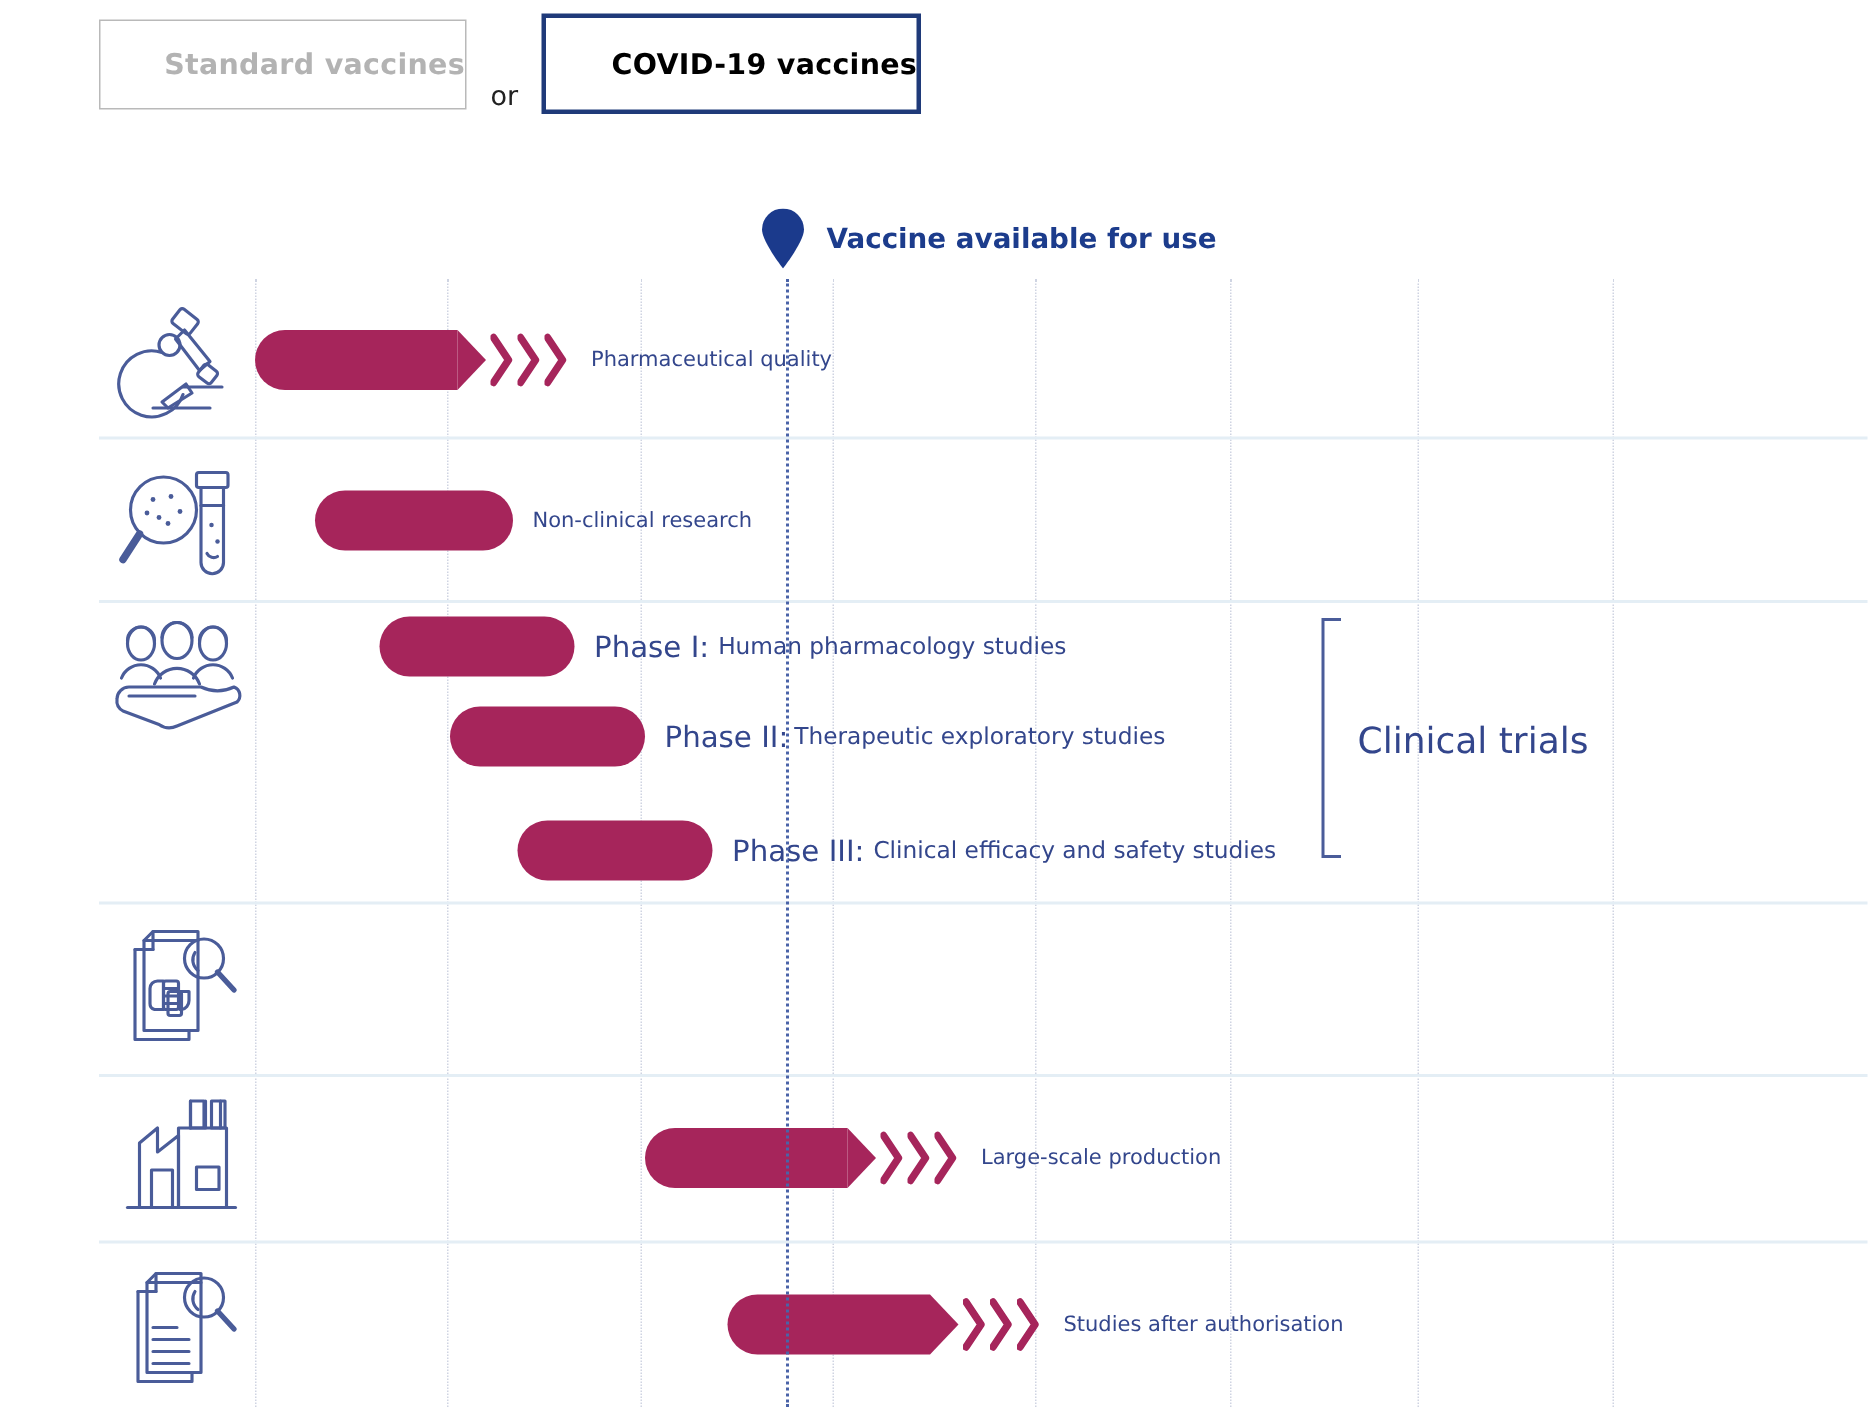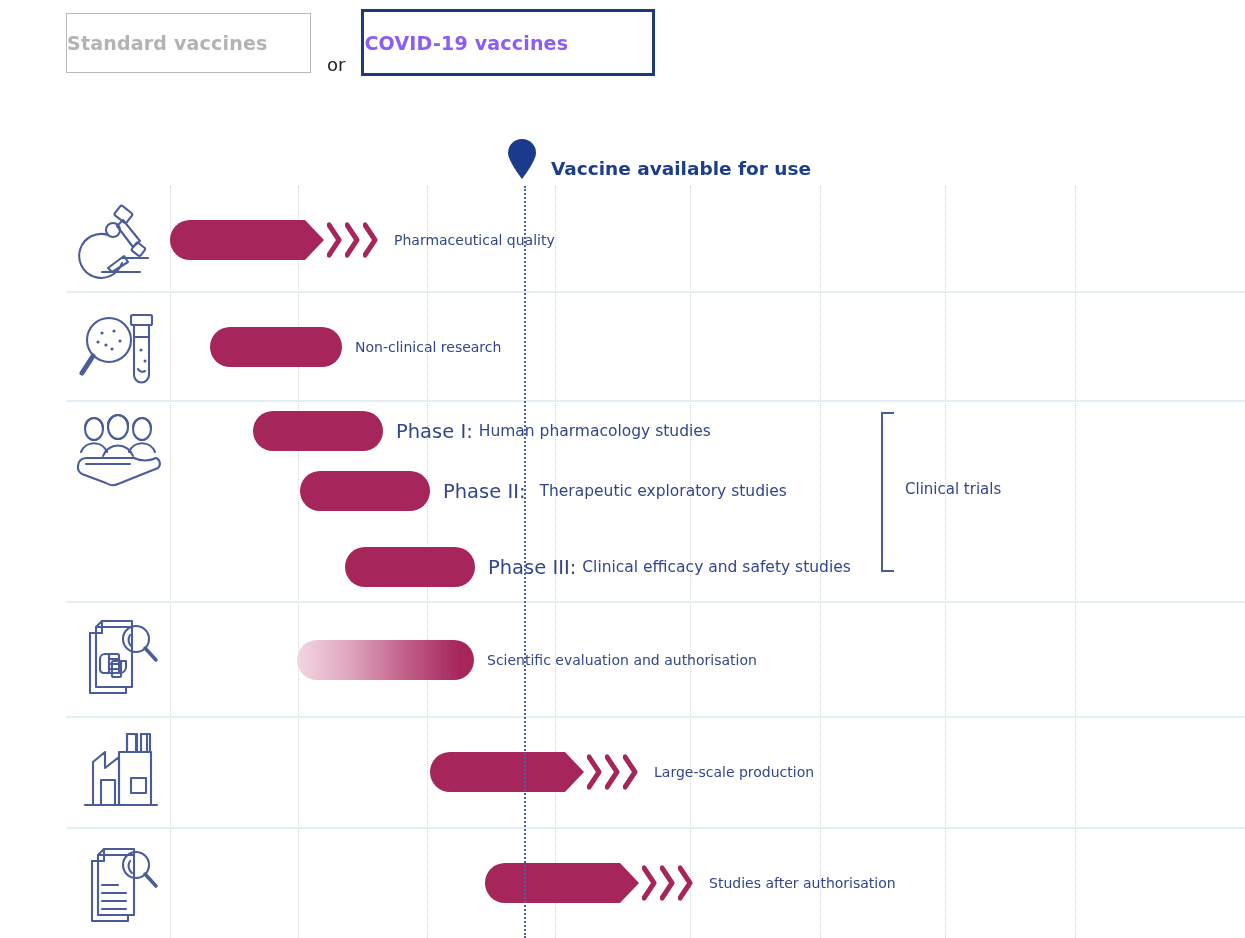--- a/index.html
+++ b/index.html
@@ -6,38 +6,38 @@
   body{
     width:1245px;height:938px;background:#ffffff;
     font-family:"DejaVu Sans","Liberation Sans",sans-serif;
     color:#33468c;overflow:hidden;position:relative;
   }
   .stage{position:relative;width:1245px;height:938px;}
 
   
   .toggle-row{position:absolute;left:66px;top:9px;display:flex;align-items:center;gap:0;}
   .tgl{
-    display:flex;align-items:center;justify-content:flex-start;
+    display:flex;align-items:center;justify-content:flex-end;
     font-weight:bold;letter-spacing:.2px;background:#fff;
     box-sizing:border-box;cursor:pointer;
   }
   .tgl-inactive{
     width:245px;height:60px;border:1px solid #b9b9b9;
     color:#b3b3b3;font-size:19px;
   }
   .tgl-or{
     font-size:18px;color:#222;padding:0 16px;font-weight:normal;margin-top:44px;
   }
   .tgl-active{
-    width:294px;height:67px;border:3px solid #1f3a79;
-    color:#8b5cf6;font-size:19px;
-  }
-
-  
-  .legend{position:absolute;left:506px;top:139px;display:flex;align-items:flex-end;gap:13px;}
+    width:253px;height:67px;border:3px solid #1f3a79;
+    color:#000000;font-size:19px;
+  }
+
+  
+  .legend{position:absolute;left:506px;top:139px;display:flex;align-items:center;gap:13px;}
   .pin{width:32px;height:40px;position:relative;}
   .legend-label{font-size:18.5px;font-weight:bold;color:#1c3c8c;white-space:nowrap;}
 
   
   .chart{position:absolute;left:0;top:186px;width:1245px;height:752px;}
   .vline{position:absolute;top:0;bottom:0;width:0;border-left:1px dotted #cfd4e2;}
   .vline.marker{border-left:2px dotted #4a63a8;z-index:3;}
   .hline{position:absolute;left:66px;right:0;height:2px;background:#e4eef5;}
 
   .row{position:absolute;left:0;right:0;}
@@ -54,21 +54,21 @@
   .bar.point{border-top-right-radius:0;border-bottom-right-radius:0;}
   .bar.grad{background:linear-gradient(90deg,#f2d6e0 0%,#e0a9c1 28%,#c15e88 62%,#a6255b 92%);}
   .chevs{display:flex;align-items:center;margin-left:22px;flex:none;}
   .chev{width:15px;height:40px;margin-right:3px;}
   .lbl{font-size:14px;color:#33468c;margin-left:13px;}
   .lbl-strong{font-size:19.5px;color:#33468c;margin-left:13px;}
   .lbl-sub{font-size:15.5px;color:#33468c;}
 
   
   .bracket{position:absolute;}
-  .bracket-label{position:absolute;font-size:15px;color:#33468c;white-space:nowrap;}
+  .bracket-label{position:absolute;font-size:24px;color:#33468c;white-space:nowrap;}
 </style>
 </head>
 <body>
 
 <div class="stage">
 
   <div class="toggle-row">
     <div class="tgl tgl-inactive">
       <span>Standard vaccines</span>
     </div>
@@ -179,21 +179,21 @@
 
       <div class="baritem" style="left:253px;top:9px">
         <div class="bar" style="width:130px"></div>
         <span class="lbl-strong">Phase I:</span>
         <span class="lbl-sub" style="margin-left:6px">Human pharmacology studies</span>
       </div>
 
       <div class="baritem" style="left:300px;top:69px">
         <div class="bar" style="width:130px"></div>
         <span class="lbl-strong">Phase II:</span>
-        <span class="lbl-sub" style="margin-left:14px">Therapeutic exploratory studies</span>
+        <span class="lbl-sub" style="margin-left:4px">Therapeutic exploratory studies</span>
       </div>
 
       <div class="baritem" style="left:345px;top:145px">
         <div class="bar" style="width:130px"></div>
         <span class="lbl-strong">Phase III:</span>
         <span class="lbl-sub" style="margin-left:6px">Clinical efficacy and safety studies</span>
       </div>
 
       <div class="bracket" style="left:878px;top:10px">
         <svg width="18" height="160" viewBox="0 0 18 160" fill="none" stroke="#4a5c99" stroke-width="2">
@@ -213,24 +213,20 @@
           <circle cx="60" cy="24" r="13"></circle>
           <path d="M69 33 L80 45" stroke-width="3.5"></path>
           <path d="M54 20 A9 9 0 0 0 56 32"></path>
           <path d="M24 44 A5 5 0 0 1 29 39 L33 39 L33 58 L27 58 A4 4 0 0 1 24 54 Z"></path>
           <rect x="33" y="39" width="10" height="19" rx="1.5"></rect>
           <path d="M33 44 L43 44 M33 49 L43 49 M33 54 L43 54"></path>
           <path d="M45 58 A6 6 0 0 0 50 52 L50 46 L44 46 L44 58 Z"></path>
           <rect x="36" y="46" width="9" height="16" rx="1.5"></rect>
         </svg>
       </div>
-      <div class="baritem" style="left:297px;top:37px">
-        <div class="bar grad" style="width:177px"></div>
-        <span class="lbl">Scientific evaluation and authorisation</span>
-      </div>
     </div>
 
     <div class="row" style="top:532px;height:109px">
       <div class="icon" style="top:12px;height:84px">
         <svg width="86" height="84" viewBox="0 0 86 84" fill="none" stroke="#4a5c99" stroke-width="2.1" stroke-linecap="round" stroke-linejoin="round">
           <path d="M18 75 L18 32 L30 22 L30 38 L44 27 L44 75"></path>
           <path d="M44 75 L44 27 L44 22 L76 22 L76 75"></path>
           <path d="M10 75 L82 75"></path>
           <path d="M52 4 L52 22 M62 4 L62 22 M72 4 L72 22"></path>
           <path d="M52 4 L62 4 M62 4 L72 4" stroke="none"></path>

